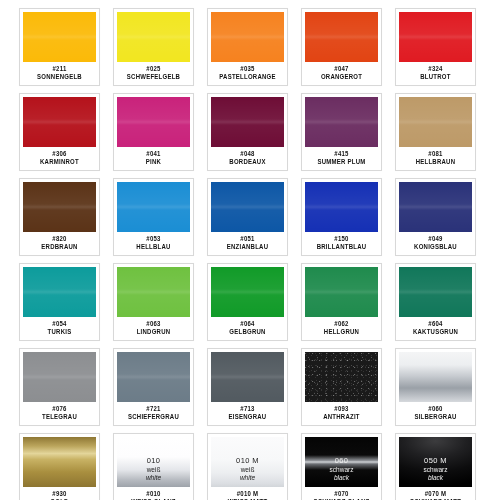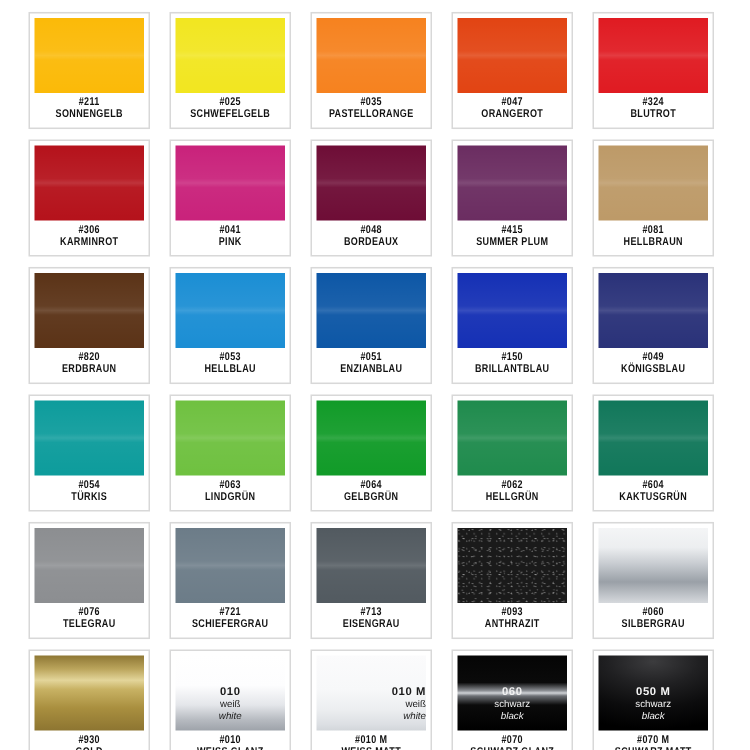--- a/index.html
+++ b/index.html
@@ -49,21 +49,21 @@
     left: 0;
     right: 0;
     top: 50%;
     transform: translateY(-50%);
     text-align: center;
     line-height: 1.18;
     pointer-events: none;
   }
   .swatch-caption .sc-code {
     font-size: 7.5px;
-    font-weight: bold;
+    font-weight: normal;
     letter-spacing: 0.4px;
     display: block;
     margin-top: 15px;
   }
   .swatch-caption .sc-de,
   .swatch-caption .sc-en {
     font-size: 6.5px;
     display: block;
   }
   .swatch-caption .sc-en { font-style: italic; }
@@ -307,21 +307,21 @@
             <span class="sc-en">white</span>
           </div>
         </div>
         <div class="label">
           <div class="code">#010</div>
           <div class="name">WEISS GLANZ</div>
         </div>
       </div>
       <div class="card">
         <div class="swatch" style="background: linear-gradient(rgb(251, 251, 252) 0%, rgb(247, 248, 249) 45%, rgb(236, 238, 240) 72%, rgb(220, 223, 227) 92%, rgb(210, 214, 218) 100%);">
-          <div class="swatch-caption" style="color: rgb(27, 27, 27); text-align: right;">
+          <div class="swatch-caption" style="color: rgb(27, 27, 27);">
             <span class="sc-code">010 M</span>
             <span class="sc-de">weiß</span>
             <span class="sc-en">white</span>
           </div>
         </div>
         <div class="label">
           <div class="code">#010 M</div>
           <div class="name">WEISS MATT</div>
         </div>
       </div>

